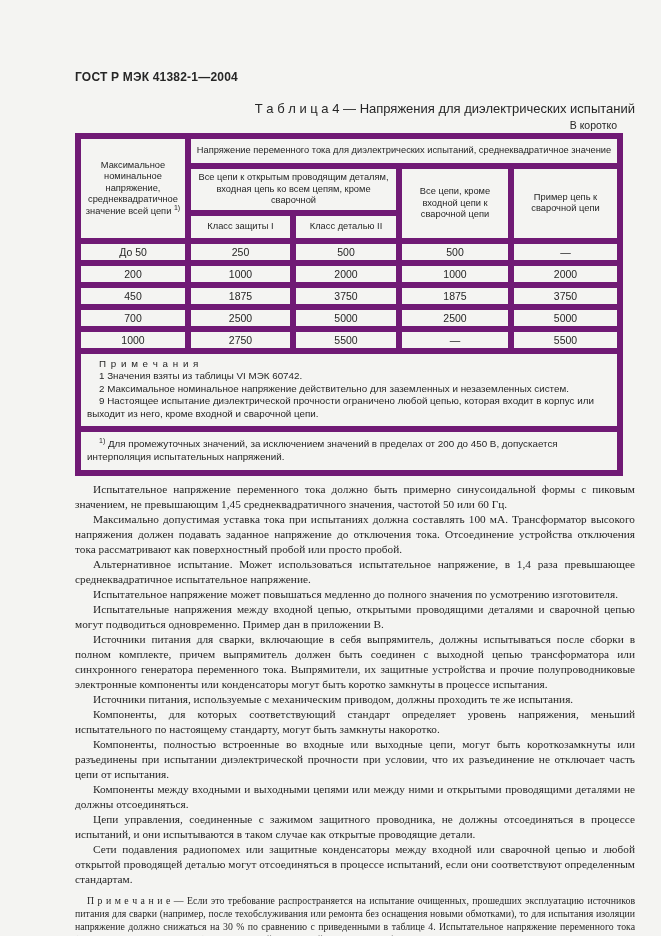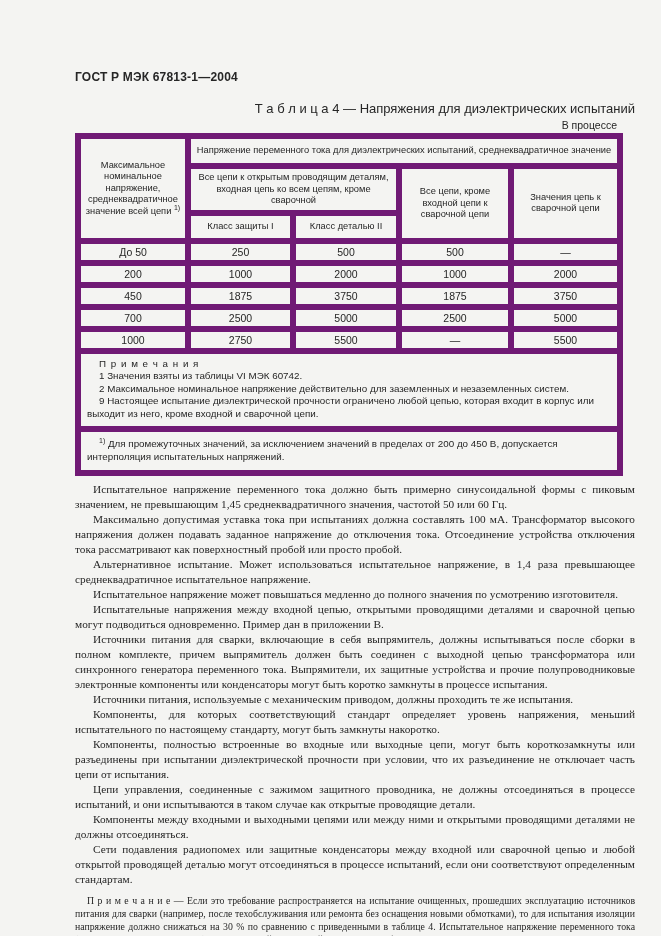--- a/index.html
+++ b/index.html
@@ -41,43 +41,43 @@
   }
   .body-text p.end-note{
     margin-top:7px;font-size:9.8px;line-height:13px;text-indent:12px;
   }
 </style>
 </head>
 <body>
 
 <div class="content">
 
-  <div class="doc-code">ГОСТ Р МЭК 67813-1—2004</div>
+  <div class="doc-code">ГОСТ Р МЭК 41382-1—2004</div>
 
   <div class="caption">Т а б л и ц а 4 — Напряжения для диэлектрических испытаний</div>
 
-  <div class="unit">В процессе</div>
+  <div class="unit">В коротко</div>
 
   <table>
     <colgroup>
       <col style="width:110px">
         <col style="width:105px">
         <col style="width:106px">
         <col style="width:112px">
         <col style="width:109px">
     </colgroup>
     <tbody>
       <tr class="top-hdr">
         <td class="hdr col1" rowspan="3"><span>Максимальное номинальное напряжение, среднеквадратичное значение всей цепи</span> <sup>1)</sup></td>
         <td class="hdr" colspan="4">Напряжение переменного тока для диэлектрических испытаний, среднеквадратичное значение</td>
       </tr>
       <tr class="mid-hdr">
         <td class="hdr" colspan="2">Все цепи к открытым проводящим деталям, входная цепь ко всем цепям, кроме сварочной</td>
         <td class="hdr" rowspan="2">Все цепи, кроме входной цепи к сварочной цепи</td>
-        <td class="hdr" rowspan="2">Значения цепь к сварочной цепи</td>
+        <td class="hdr" rowspan="2">Пример цепь к сварочной цепи</td>
       </tr>
       <tr class="cls-hdr">
         <td class="hdr">Класс защиты I</td>
         <td class="hdr">Класс деталью II</td>
       </tr>
 
       <tr>
         <td class="val">До 50</td>
         <td class="val">250</td>
         <td class="val">500</td>
@@ -132,19 +132,19 @@
   <div class="body-text">
     <p>Испытательное напряжение переменного тока должно быть примерно синусоидальной формы с пиковым значением, не превышающим 1,45 среднеквадратичного значения, частотой 50 или 60 Гц.</p>
     <p>Максимально допустимая уставка тока при испытаниях должна составлять 100 мА. Трансформатор высокого напряжения должен подавать заданное напряжение до отключения тока. Отсоединение устройства отключения тока рассматривают как поверхностный пробой или просто пробой.</p>
     <p>Альтернативное испытание. Может использоваться испытательное напряжение, в 1,4 раза превышающее среднеквадратичное испытательное напряжение.</p>
     <p>Испытательное напряжение может повышаться медленно до полного значения по усмотрению изготовителя.</p>
     <p>Испытательные напряжения между входной цепью, открытыми проводящими деталями и сварочной цепью могут подводиться одновременно. Пример дан в приложении В.</p>
     <p>Источники питания для сварки, включающие в себя выпрямитель, должны испытываться после сборки в полном комплекте, причем выпрямитель должен быть соединен с выходной цепью трансформатора или синхронного генератора переменного тока. Выпрямители, их защитные устройства и прочие полупроводниковые электронные компоненты или конденсаторы могут быть коротко замкнуты в процессе испытания.</p>
     <p>Источники питания, используемые с механическим приводом, должны проходить те же испытания.</p>
     <p>Компоненты, для которых соответствующий стандарт определяет уровень напряжения, меньший испытательного по настоящему стандарту, могут быть замкнуты накоротко.</p>
     <p>Компоненты, полностью встроенные во входные или выходные цепи, могут быть короткозамкнуты или разъединены при испытании диэлектрической прочности при условии, что их разъединение не отключает часть цепи от испытания.</p>
+    <p>Компоненты между входными и выходными цепями или между ними и открытыми проводящими деталями не должны отсоединяться.</p>
     <p>Цепи управления, соединенные с зажимом защитного проводника, не должны отсоединяться в процессе испытаний, и они испытываются в таком случае как открытые проводящие детали.</p>
-    <p>Компоненты между входными и выходными цепями или между ними и открытыми проводящими деталями не должны отсоединяться.</p>
     <p>Сети подавления радиопомех или защитные конденсаторы между входной или сварочной цепью и любой открытой проводящей деталью могут отсоединяться в процессе испытаний, если они соответствуют определенным стандартам.</p>
     <p class="end-note"><span>П р и м е ч а н и е</span> <span>— Если это требование распространяется на испытание очищенных, прошедших эксплуатацию источников питания для сварки (например, после техобслуживания или ремонта без оснащения новыми обмотками), то для испытания изоляции напряжение должно снижаться на 30 % по сравнению с приведенными в таблице 4. Испытательное напряжение переменного тока (среднеквадратичное значение) между входной и выходной цепью должно быть не менее 1500 В.</span></p>
   </div>
 
 </div>
 
 </body></html>

